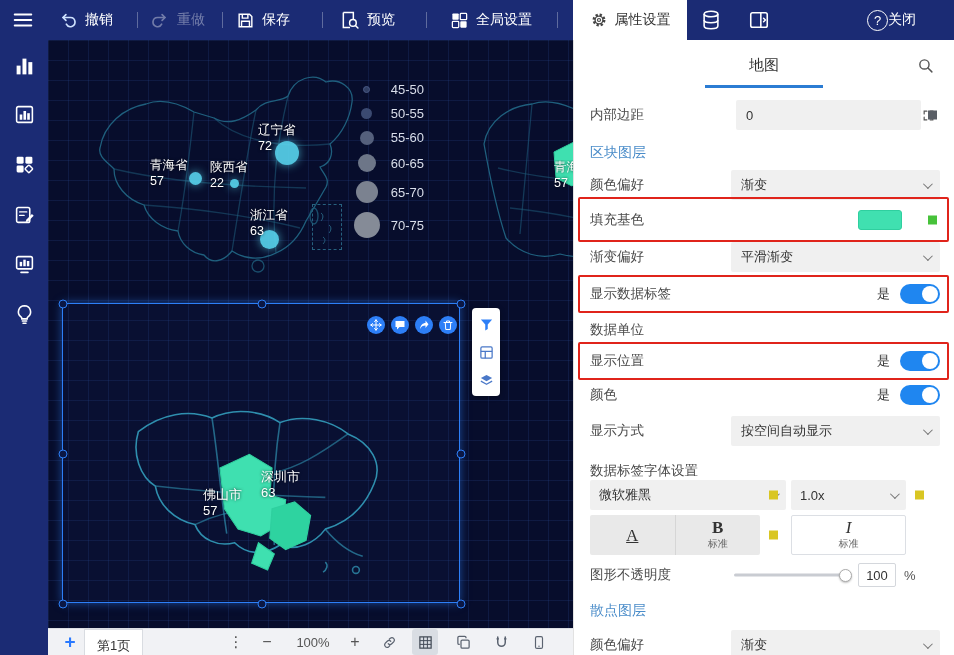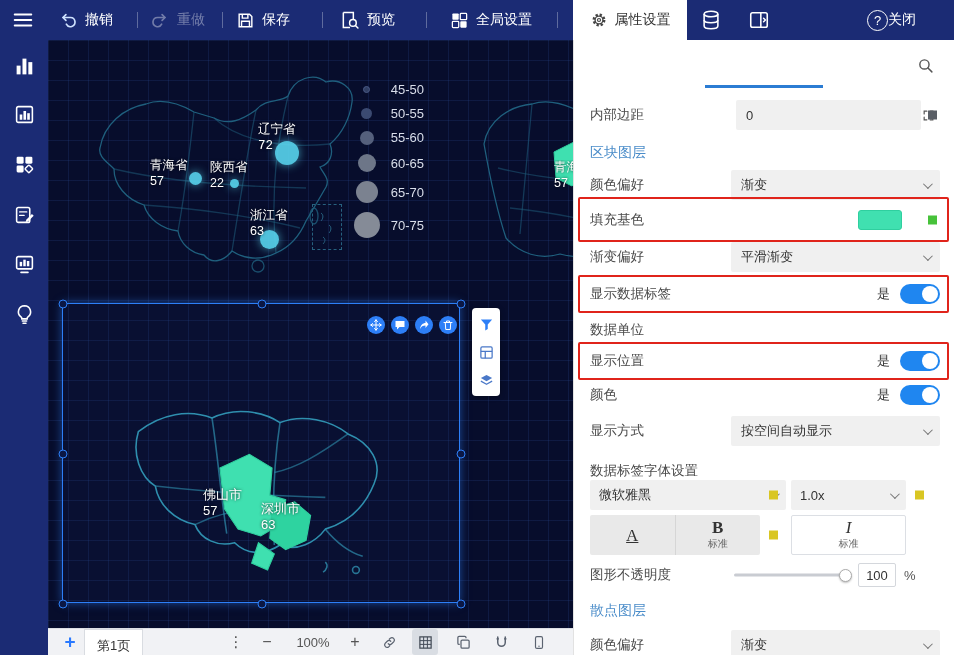--- a/index.html
+++ b/index.html
@@ -236,21 +236,21 @@
       <div class="dot" style="left:198px; top:182px; width:19px; height:19px;"></div>
 
       <div class="map-label" style="left:88px; top:110px;">
         <div>青海省</div>
         <div>57</div>
       </div>
       <div class="map-label" style="left:148px; top:112px;">
         <div>陕西省</div>
         <div>22</div>
       </div>
-      <div class="map-label" style="left:196px; top:75px;font-family:Liberation Mono, monospace;">
+      <div class="map-label" style="left:196px; top:75px;">
         <div>辽宁省</div>
         <div>72</div>
       </div>
       <div class="map-label" style="left:188px; top:160px;">
         <div>浙江省</div>
         <div>63</div>
       </div>
 
       <div class="legend">
         <div class="legend-row">
@@ -352,21 +352,21 @@
         </g>
         <path d="M112,92 L138,80 L158,92 L156,116 L170,120 L168,140 L148,152 L128,146 L116,128 Z" fill="#3fe0b0" stroke="#2fcf9f" stroke-width="1"></path>
         <path d="M158,128 L178,122 L192,134 L188,156 L170,164 L156,154 Z" fill="#2ed3a0" stroke="#2fcf9f" stroke-width="1"></path>
         <path d="M146,158 L160,168 L154,182 L140,176 Z" fill="#3fe0b0" stroke="#2fcf9f" stroke-width="1"></path>
       </svg>
 
       <div class="map-label" style="left:140px; top:148px; font-size:13px;margin-top:35px;">
         <div>佛山市</div>
         <div>57</div>
       </div>
-      <div class="map-label" style="left:198px; top:165px; font-size:13px;margin-top:32px;">
+      <div class="map-label" style="left:198px; top:165px; font-size:13px;">
         <div>深圳市</div>
         <div>63</div>
       </div>
 
       <div class="handle" style="left:0; top:0;"></div>
       <div class="handle" style="left:199px; top:0;"></div>
       <div class="handle" style="left:398px; top:0;"></div>
       <div class="handle" style="left:0; top:150px;"></div>
       <div class="handle" style="left:398px; top:150px;"></div>
       <div class="handle" style="left:0; top:300px;"></div>
@@ -427,20 +427,21 @@
     </div>
     <div class="bb-item bb-ico" style="left:478px; width:26px;">
       <svg width="14" height="15" viewBox="0 0 24 24">
           <rect x="6" y="2" width="12" height="20" rx="2.5" fill="none" stroke="#5b6370" stroke-width="2"></rect>
           <circle cx="12" cy="18.3" r="1.2" fill="#5b6370"></circle>
         </svg>
     </div>
   </footer>
 
   <section class="panel">
+    <div class="panel-title">地图</div>
     <div class="panel-title-underline"></div>
     <div class="panel-search">
       <svg width="17" height="17" viewBox="0 0 24 24">
           <circle cx="10.5" cy="10.5" r="6.5" fill="none" stroke="#555" stroke-width="2"></circle>
           <path d="M15.5 15.5 L21 21" stroke="#555" stroke-width="2" stroke-linecap="round"></path>
         </svg>
     </div>
 
     <div class="prow" style="top:60px;">
       <span class="plabel">内部边距</span>

